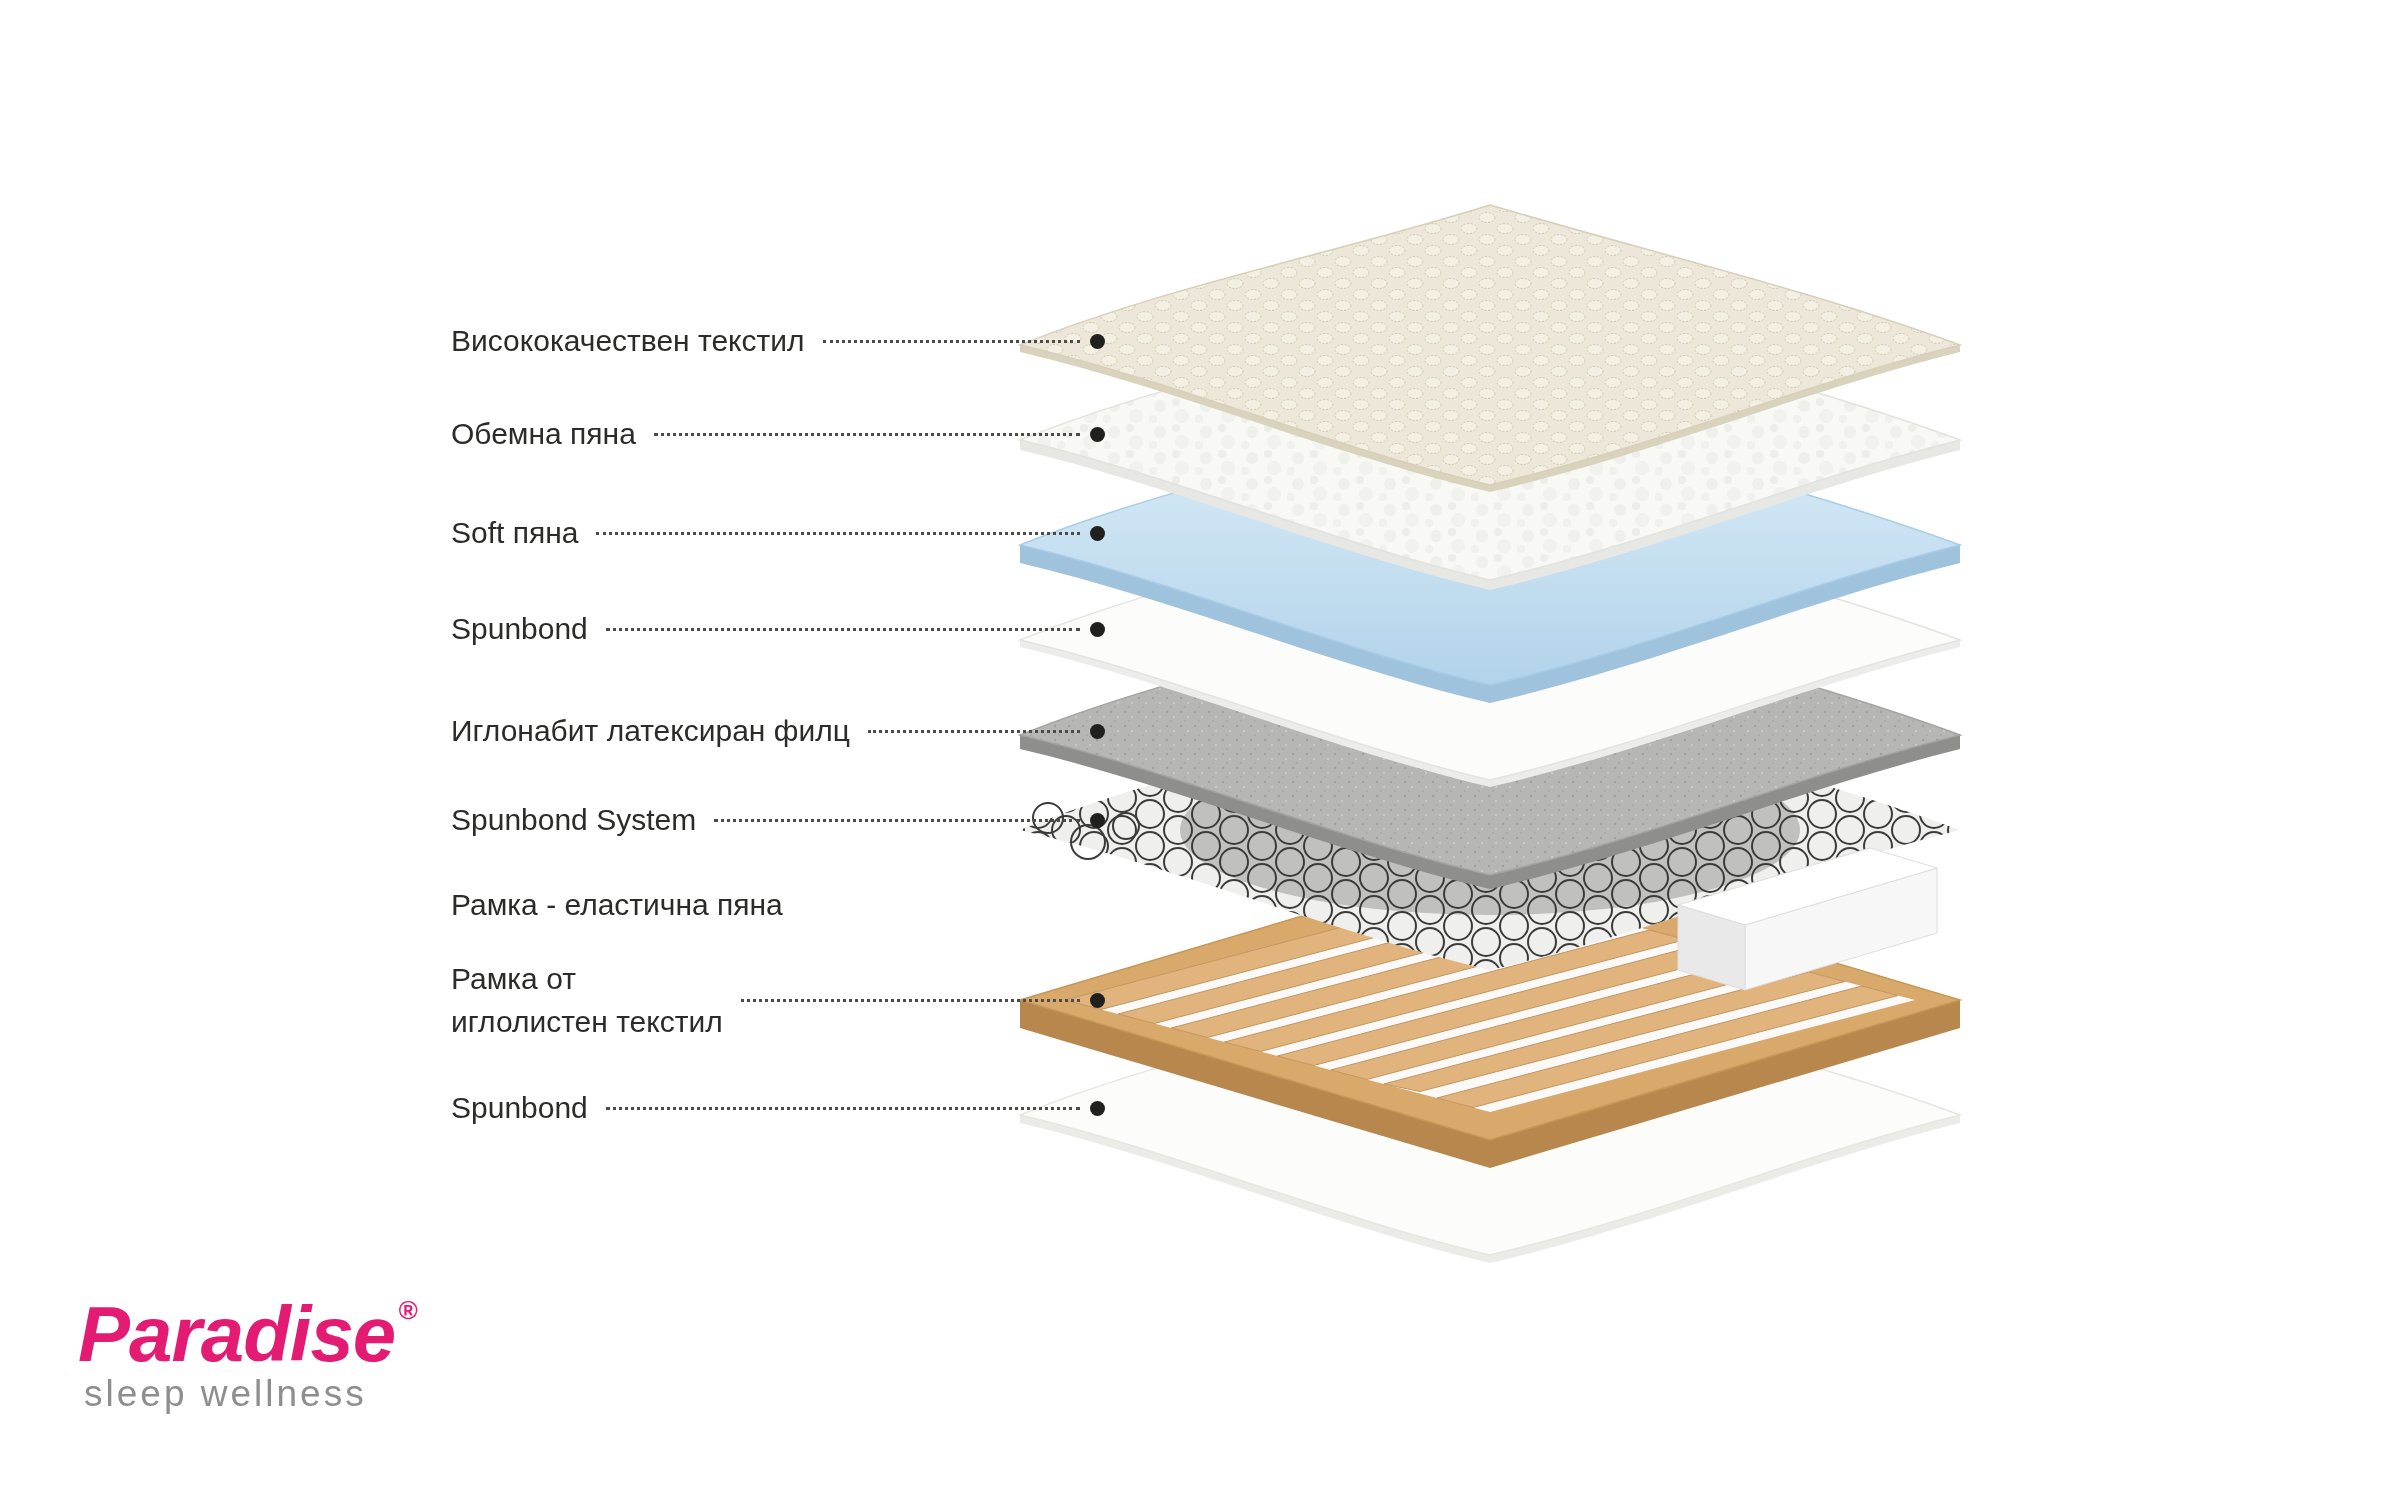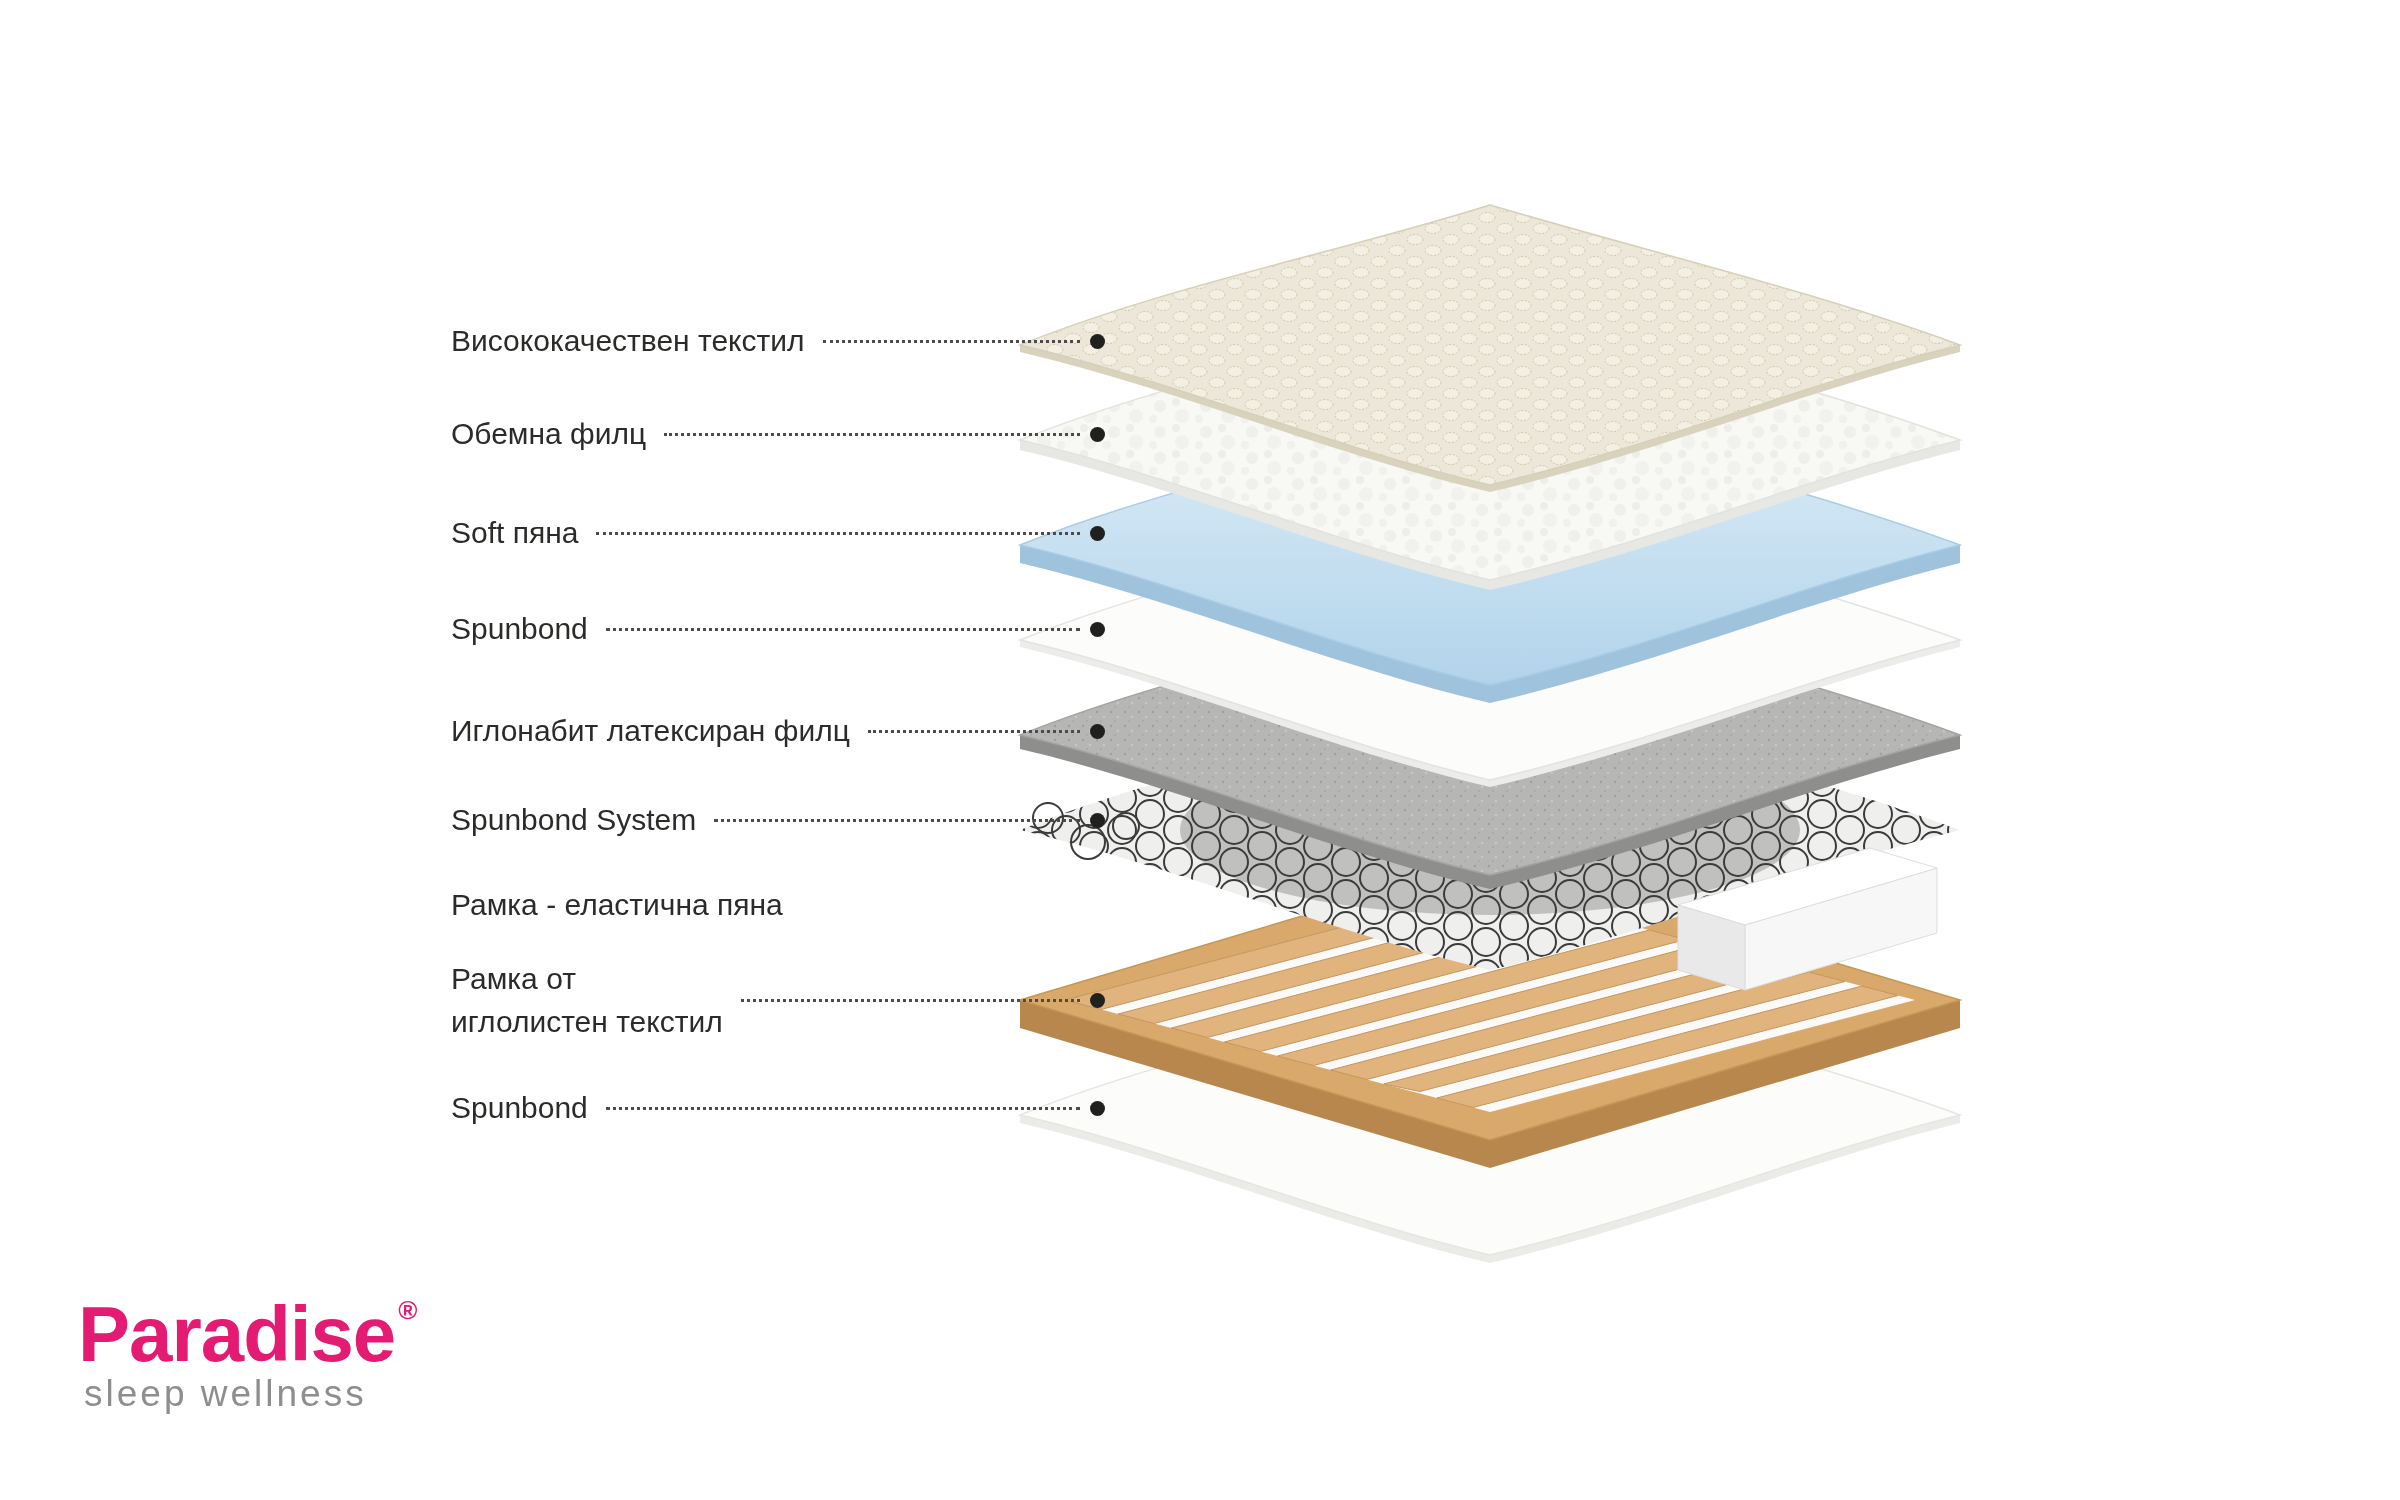--- a/index.html
+++ b/index.html
@@ -52,41 +52,42 @@
   }
 
   
   .logo { position:absolute; left:78px; top:1295px; z-index:2; }
   .brand {
     font-size:78px;
     font-weight:700;
     color:#e31b72;
     letter-spacing:-1px;
     line-height:1;
+    font-style:italic;
   }
   .brand sup { font-size:26px; font-weight:700; vertical-align:42px; margin-left:3px; }
   .tagline {
     font-size:37px;
     color:#8e8e8e;
     letter-spacing:3px;
     margin-top:0;
     padding-left:6px;
   }
 </style>
 </head>
 <body>
 
 <div class="row r1">
   <span class="label">Висококачествен текстил</span>
   <span class="leader"></span>
   <span class="dot"></span>
 </div>
 
 <div class="row r2">
-  <span class="label">Обемна филц</span>
+  <span class="label">Обемна пяна</span>
   <span class="leader"></span>
   <span class="dot"></span>
 </div>
 
 <div class="row r3">
   <span class="label">Soft пяна</span>
   <span class="leader"></span>
   <span class="dot"></span>
 </div>
 

